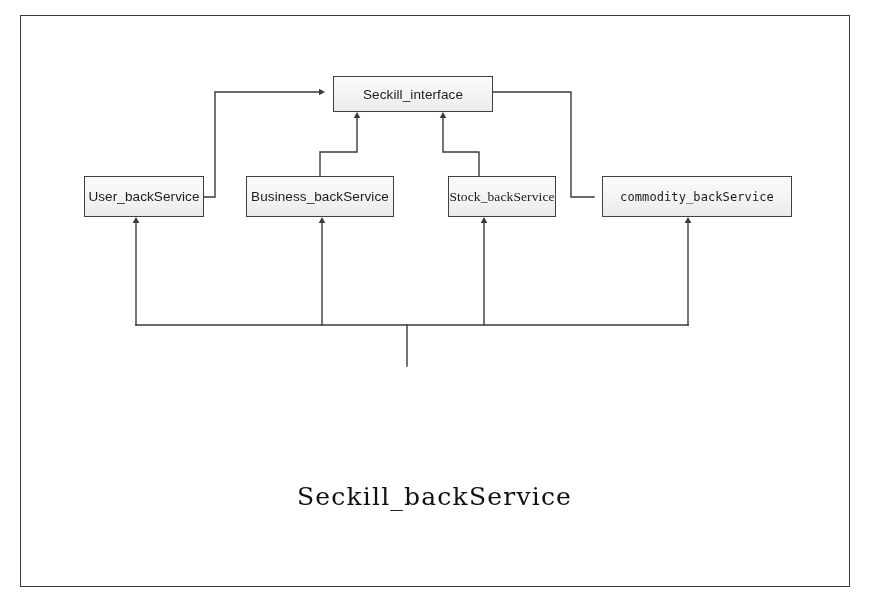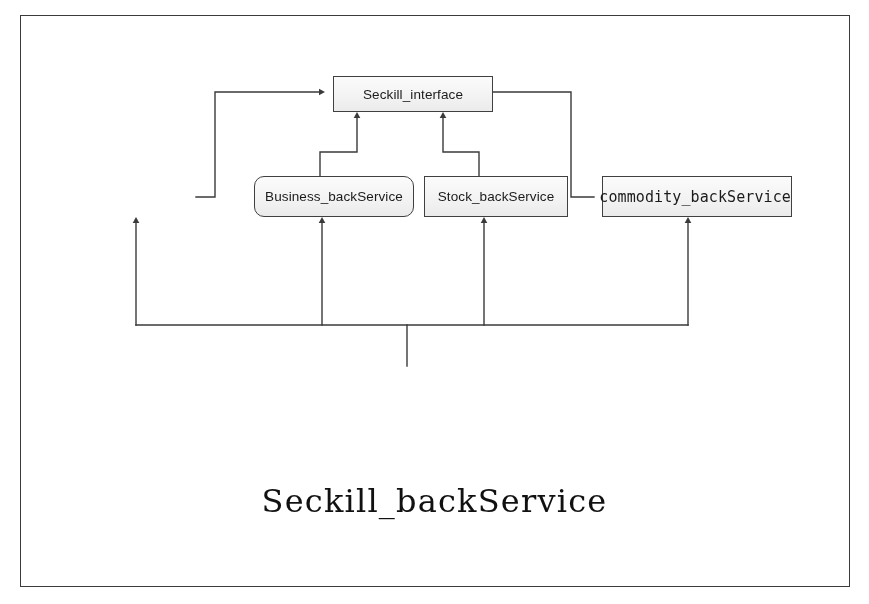--- a/index.html
+++ b/index.html
@@ -48,31 +48,30 @@
     justify-content: center;
     color: #1b1b1b;
     font-size: 13.5px;
     letter-spacing: 0.1px;
     white-space: nowrap;
     font-family: "Liberation Sans", sans-serif;
     margin-left: 8px;
   }
   .node.mono {
     font-family: "DejaVu Sans Mono", monospace;
-    font-size: 15px;
-    justify-content: flex-end;
+    font-size: 12px;
   }
   .diagram-title {
     position: absolute;
     left: 0;
     top: 482px;
     width: 869px;
     text-align: center;
     font-family: "DejaVu Serif", serif;
-    font-size: 32px;
+    font-size: 25px;
     letter-spacing: 1.2px;
     color: #111111;
     white-space: nowrap;
   }
 </style>
 </head>
 <body>
 
 <div id="canvas">
 
@@ -114,25 +113,28 @@
         <polygon points="484,217 480.7,223 487.3,223" fill="#3a3a3a"></polygon>
       </g>
       <g>
         <polyline points="688,325 688,223" fill="none" stroke="#3a3a3a" stroke-width="1.4" stroke-linecap="square" stroke-linejoin="miter"></polyline>
         <polygon points="688,217 684.7,223 691.3,223" fill="#3a3a3a"></polygon>
       </g>
     </svg>
     <div class="node mono" style="left: 594px; top: 176px; width: 190px; height: 41px;">
       <span>commodity_backService</span>
     </div>
-    <div class="node" style="left: 416px; top: 176px; width: 144px; height: 41px;">
+    <div class="node" style="left: 440px; top: 176px; width: 108px; height: 41px; font-family: Liberation Serif, serif;">
       <span>Stock_backService</span>
     </div>
-    <div class="node" style="left: 246px; top: 176px; width: 160px; height: 41px; border-radius: 10px;">
+    <div class="node" style="left: 238px; top: 176px; width: 148px; height: 41px;">
       <span>Business_backService</span>
+    </div>
+    <div class="node" style="left: 76px; top: 176px; width: 120px; height: 41px;">
+      <span>User_backService</span>
     </div>
     <div class="node" style="left: 325px; top: 76px; width: 160px; height: 36px;">
       <span>Seckill_interface</span>
     </div>
 
   <div class="diagram-title">Seckill_backService</div>
 
 </div>
 
 </body></html>

